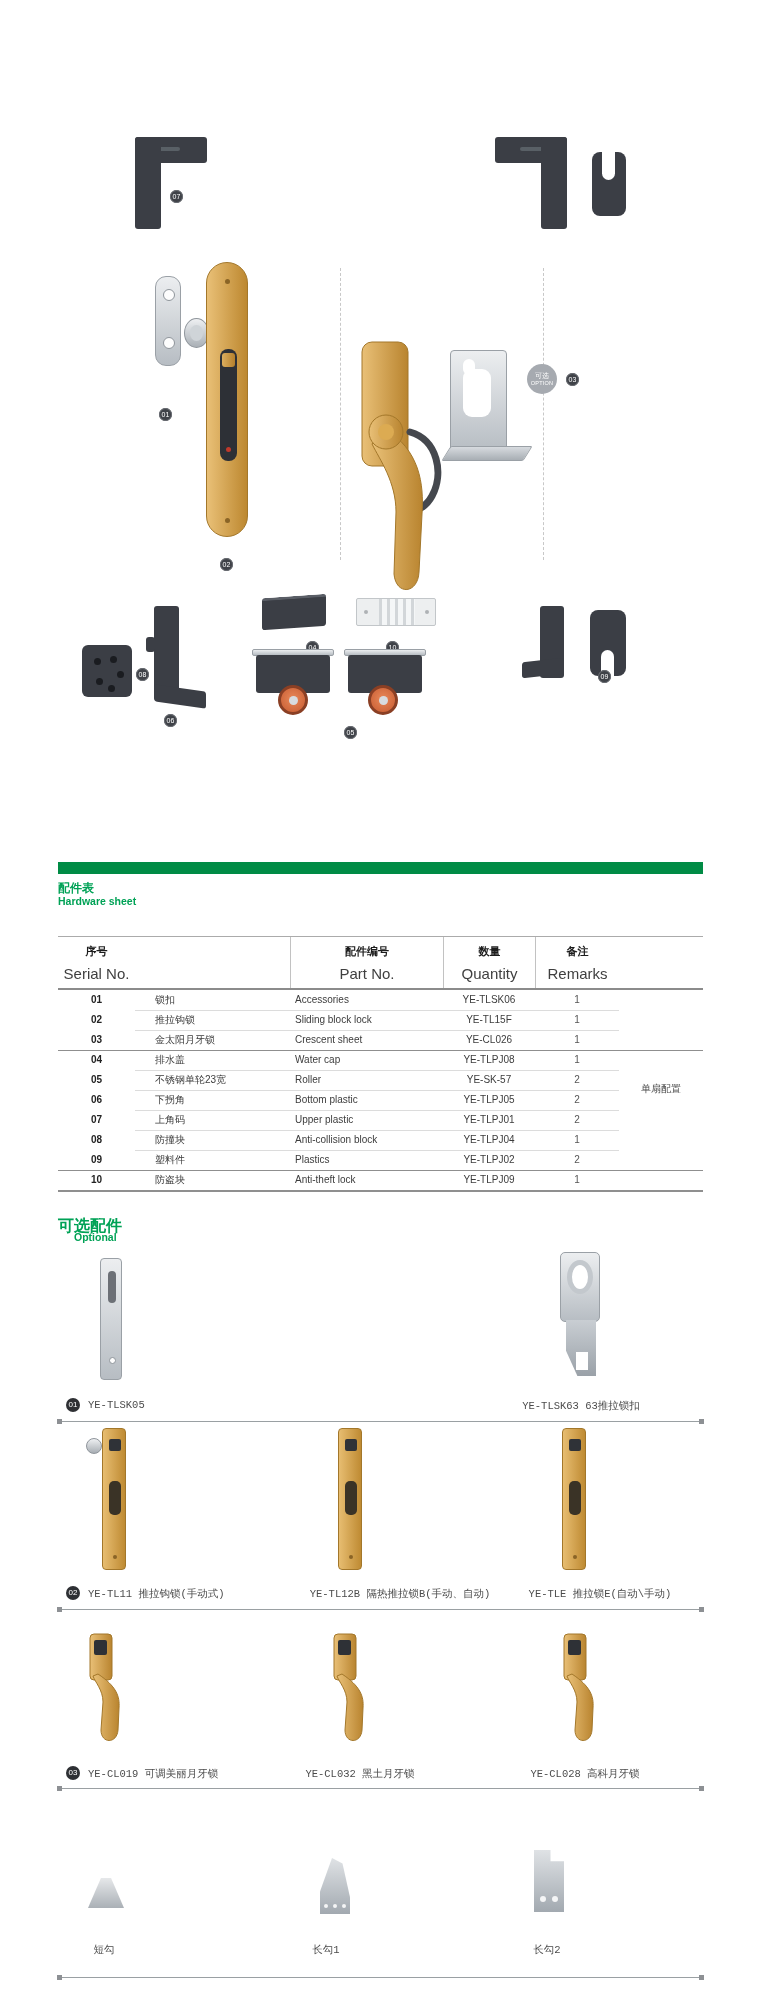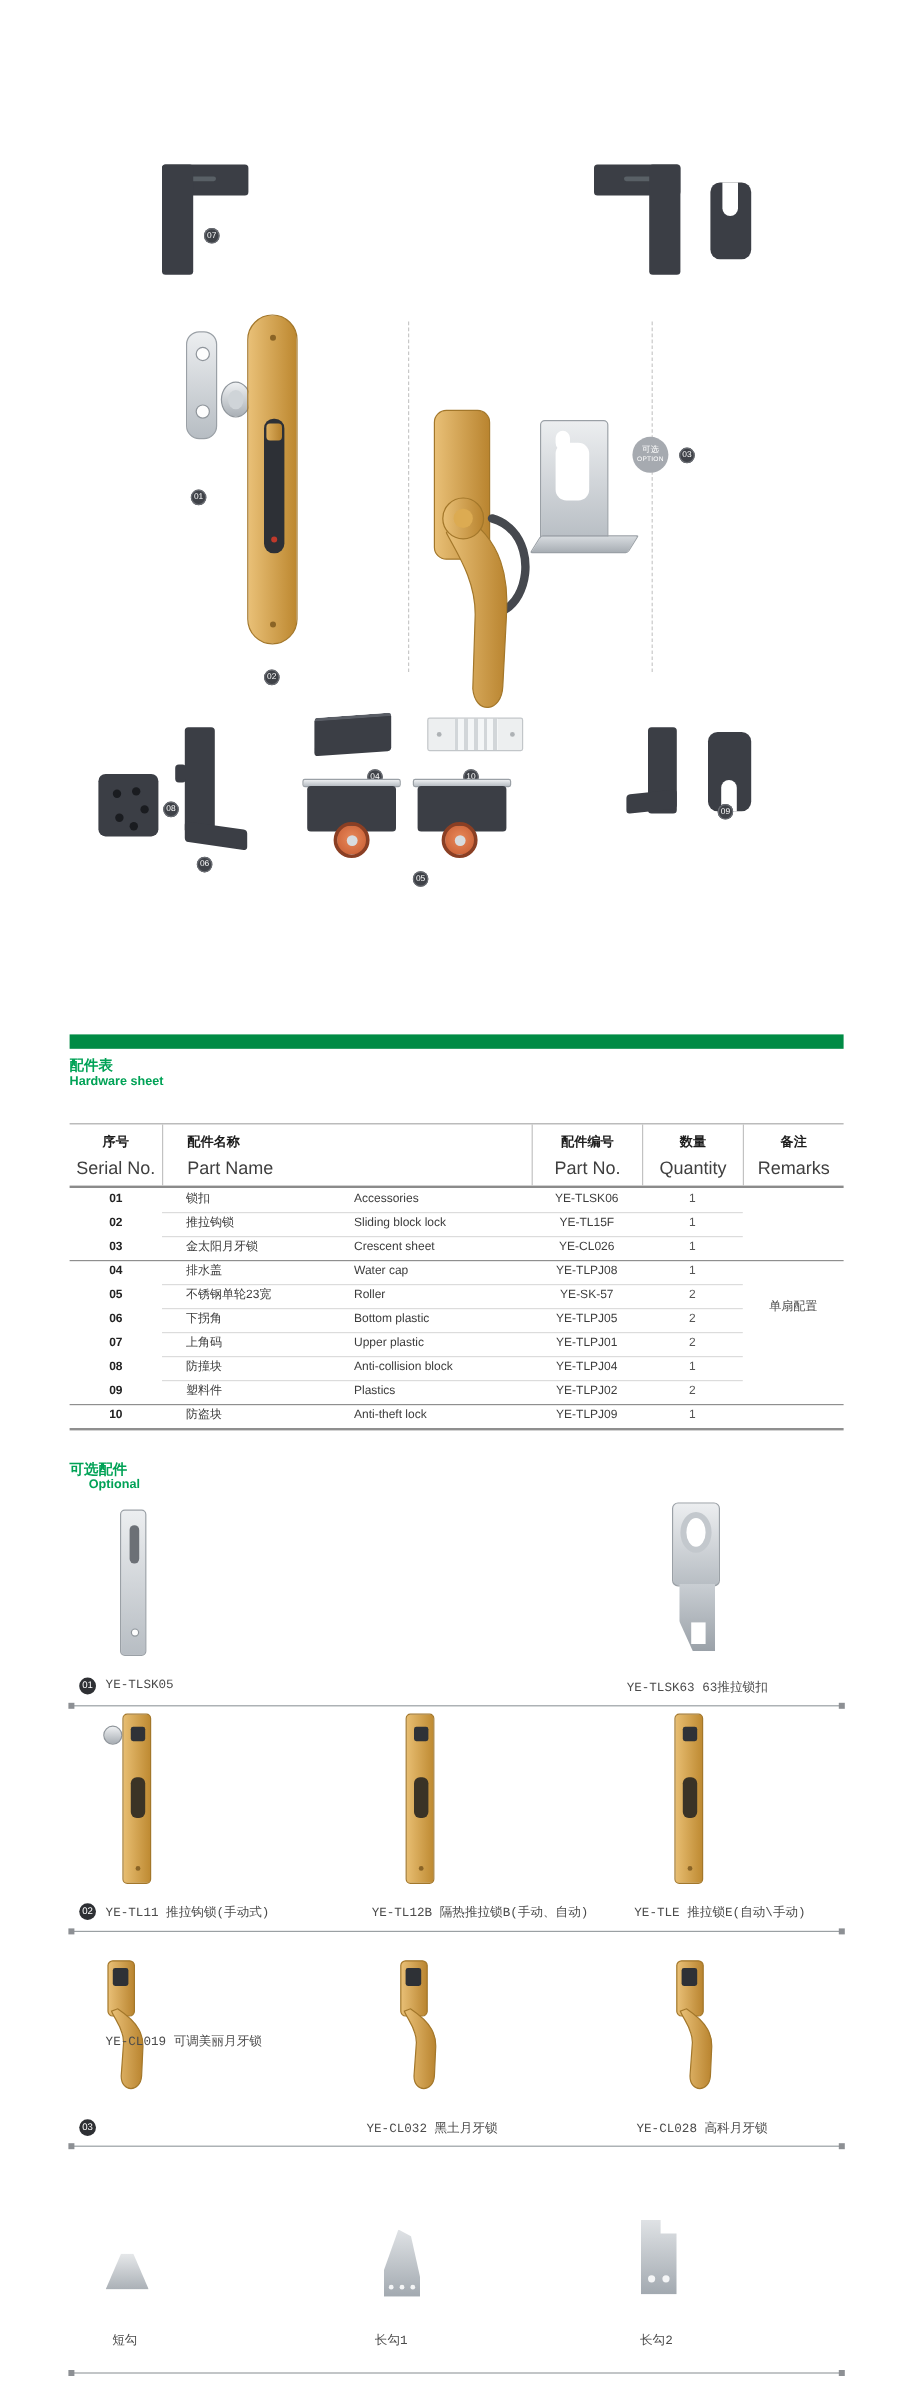--- a/index.html
+++ b/index.html
@@ -40,21 +40,21 @@
         grid-template-columns:77px 155px 153px 92px 84px 84px;font-size:10px;line-height:20px;}
   .trow .serial{text-align:center;font-weight:bold;color:#222;}
   .trow .ncn{padding-left:20px;color:#3c3c3c;}
   .trow .nen{padding-left:5px;color:#3c3c3c;}
   .trow .pno{text-align:center;color:#3c3c3c;}
   .trow .qty{text-align:center;color:#555;}
   .sepline{position:absolute;height:0;border-top:1px solid #dcdcdc;}
   .groupline{position:absolute;height:0;border-top:1.5px solid #8f8f8f;}
   .remark{position:absolute;left:561px;width:84px;text-align:center;font-size:10px;color:#4a4a4a;}
   
-  .o-cn{position:absolute;font-size:12px;font-weight:bold;color:#00a256;}
+  .o-cn{position:absolute;font-size:16px;font-weight:bold;color:#00a256;}
   .o-en{position:absolute;font-size:10.5px;font-weight:bold;color:#00a256;}
   .olabel{position:absolute;font-size:10.5px;color:#4b4b4b;white-space:nowrap;font-family:Liberation Mono, monospace;}
   .olabel.ctr{transform:translateX(-50%);}
   .odiv{position:absolute;left:58px;width:645px;height:0;border-top:1px solid #9aa0a3;}
   .odiv::before,.odiv::after{content:"";position:absolute;top:-3px;width:5px;height:5px;background:#8d9094;}
   .odiv::before{left:-1px;} .odiv::after{right:-1px;}
   .hole{position:absolute;border-radius:50%;background:#1a1c20;}
   .whole{position:absolute;border-radius:50%;background:#fdfdfd;border:1px solid #8f959b;box-sizing:border-box;}
 </style>
 </head>
@@ -174,24 +174,20 @@
 
   <div class="sheet">
     <div class="greenbar"></div>
     <div class="t-cn">配件表</div>
     <div class="t-en">Hardware sheet</div>
 
     <div class="thead">
       <div class="hc c-center">
         <span class="hcn">序号</span>
         <span class="hen">Serial No.</span>
-      </div>
-      <div class="hc c-left sep">
-        <span class="hcn">配件名称</span>
-        <span class="hen">Part Name</span>
       </div>
       <div class="hc"></div>
       <div class="hc c-center sep">
         <span class="hcn">配件编号</span>
         <span class="hen">Part No.</span>
       </div>
       <div class="hc c-center sep">
         <span class="hcn">数量</span>
         <span class="hen">Quantity</span>
       </div>
@@ -348,21 +344,21 @@
     <rect x="8" y="8" width="13" height="15" rx="2" fill="#2e3136"></rect>
     <path d="M12 42 C 30 54 34 64 33 76 L 32 98 C 31 112 15 112 15 98 L 17 70 C 17 58 9 50 7 44 Z" fill="url(#goldg)" stroke="#a3772a"></path>
   </svg>
   <svg class="abs" style="left:560px;top:1632px;" width="56" height="114" viewBox="0 0 56 114">
     <rect x="4" y="2" width="22" height="46" rx="4" fill="url(#goldg)" stroke="#a3772a"></rect>
     <rect x="8" y="8" width="13" height="15" rx="2" fill="#2e3136"></rect>
     <path d="M12 42 C 30 54 34 64 33 76 L 32 98 C 31 112 15 112 15 98 L 17 70 C 17 58 9 50 7 44 Z" fill="url(#goldg)" stroke="#a3772a"></path>
   </svg>
 
   <span class="obadge" style="left:66px;top:1766px;">03</span>
-  <div class="olabel" style="left:88px;top:1694px;">YE-CL019 可调美丽月牙锁</div>
+  <div class="olabel" style="left:88px;top:1767px;">YE-CL019 可调美丽月牙锁</div>
   <div class="olabel ctr" style="left:360px;top:1767px;">YE-CL032 黑土月牙锁</div>
   <div class="olabel ctr" style="left:585px;top:1767px;">YE-CL028 高科月牙锁</div>
   <div class="odiv" style="top:1788px;"></div>
 
   <div class="abs" style="left:88px;top:1878px;width:36px;height:30px;background:linear-gradient(180deg,#e6e8ea,#aab0b6);clip-path:polygon(36% 0,64% 0,100% 100%,0 100%);"></div>
   <div class="abs" style="left:320px;top:1858px;width:30px;height:56px;background:linear-gradient(180deg,#dfe2e5,#a2a9b0);clip-path:polygon(40% 0,75% 10%,100% 70%,100% 100%,0 100%,0 60%);">
     <span class="hole" style="left:4px;top:46px;width:4px;height:4px;background:#f4f5f6;"></span>
     <span class="hole" style="left:13px;top:46px;width:4px;height:4px;background:#f4f5f6;"></span>
     <span class="hole" style="left:22px;top:46px;width:4px;height:4px;background:#f4f5f6;"></span>
   </div>

